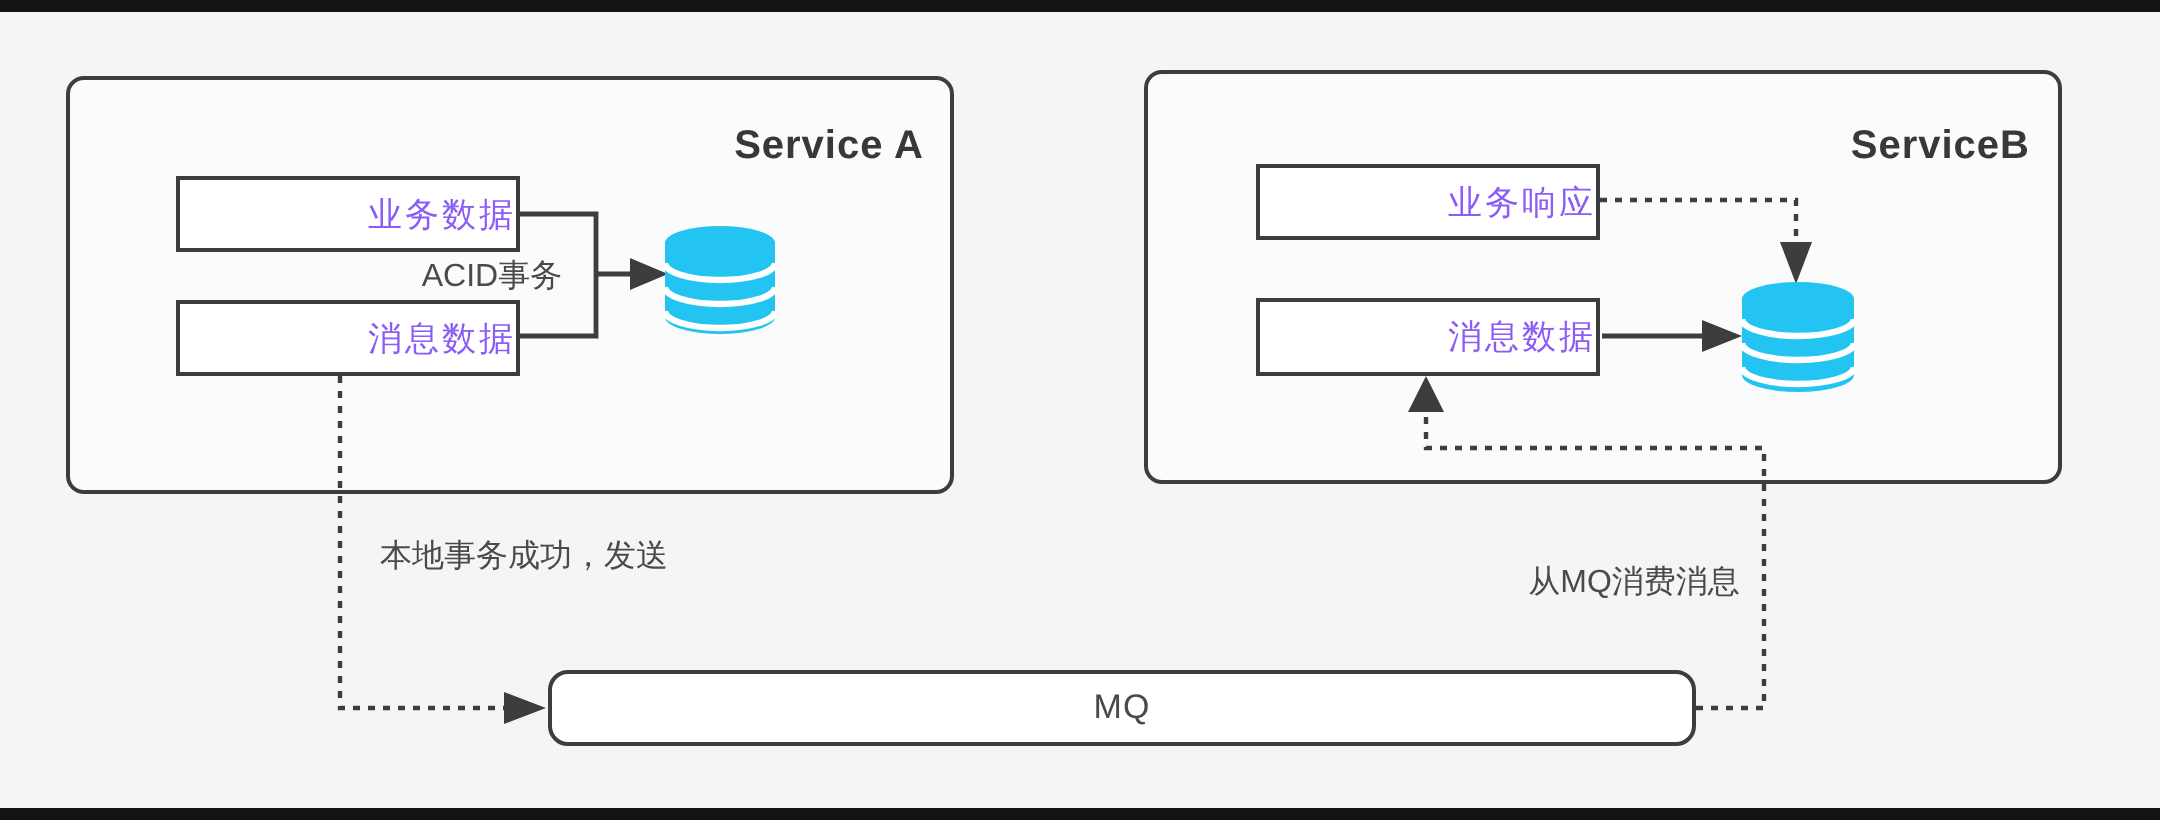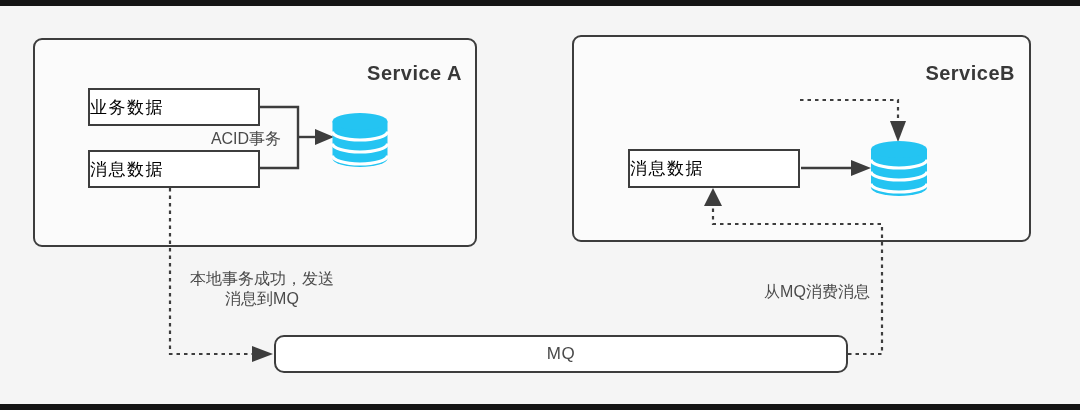--- a/index.html
+++ b/index.html
@@ -5,22 +5,22 @@
   html,body{margin:0;padding:0;}
   body{font-family:"Liberation Sans","DejaVu Sans",sans-serif;background:#e9e9e9;}
   .stage{position:relative;width:1080px;height:410px;background:var(--bg,#f5f5f5);overflow:hidden;}
   .bar{position:absolute;left:0;width:1080px;background:var(--bar,#141414);}
   .bar.top{top:0;height:6px;}
   .bar.bottom{top:404px;height:6px;}
   .svg-layer{position:absolute;left:0;top:0;width:1080px;height:410px;}
   .service-box{position:absolute;background:#fbfbfb;border:2.5px solid var(--line,#3a3a3a);border-radius:9px;box-sizing:border-box;}
   .service-title{position:absolute;font-weight:bold;font-size:20px;color:#383838;letter-spacing:0.5px;}
   .node-box{position:absolute;background:#ffffff;border:2px solid var(--line,#3a3a3a);box-sizing:border-box;
-            display:flex;align-items:center;justify-content:flex-start;
-            font-size:17px;color:#000000;letter-spacing:1.5px;}
+            display:flex;align-items:center;justify-content:flex-end;
+            font-size:17px;color:#8b5cf6;letter-spacing:1.5px;}
   .mq-box{position:absolute;background:#ffffff;border:2px solid var(--line,#3a3a3a);border-radius:10px;box-sizing:border-box;
           display:flex;align-items:center;justify-content:center;font-size:17px;color:#4a4a4a;letter-spacing:0.5px;}
   .edge-label{position:absolute;font-size:16px;color:#4a4a4a;text-align:center;line-height:20px;}
   .edge-label.right-align{text-align:center;}
   .stroke{stroke:var(--line,#3d3d3d);fill:none;}
   .solid{stroke-width:2.4px;}
   .dashed{stroke-width:2.2px;stroke-dasharray:3.5 4;}
   .head{fill:var(--line,#3d3d3d);stroke:none;}
   .db-fill{fill:var(--cyan,#24c4f2);}
   .db-slit{stroke:#ffffff;stroke-width:3.2px;fill:none;}
@@ -79,30 +79,32 @@
     <polygon class="head" points="704,206 722,206 713,188"></polygon>
   </svg>
 
   <div class="node-box" style="left:88px;top:88px;width:172px;height:38px;">
     <span>业务数据</span>
   </div>
   <div class="node-box" style="left:88px;top:150px;width:172px;height:38px;">
     <span>消息数据</span>
   </div>
 
+  <div class="node-box" style="left:628px;top:82px;width:172px;height:38px;">
+    <span>业务响应</span>
+  </div>
   <div class="node-box" style="left:628px;top:149px;width:172px;height:39px;">
     <span>消息数据</span>
   </div>
 
   <div class="mq-box" style="left:274px;top:335px;width:574px;height:38px;">
     <span>MQ</span>
   </div>
 
   <div class="edge-label right-align" style="left:196px;top:129px;width:100px;">ACID事务</div>
 
   <div class="edge-label" style="left:162px;top:269px;width:200px;">
     <div>本地事务成功，发送</div>
-    <div>消息到MQ</div>
   </div>
 
   <div class="edge-label" style="left:717px;top:282px;width:200px;">从MQ消费消息</div>
 
 </div>
 
 </body></html>

